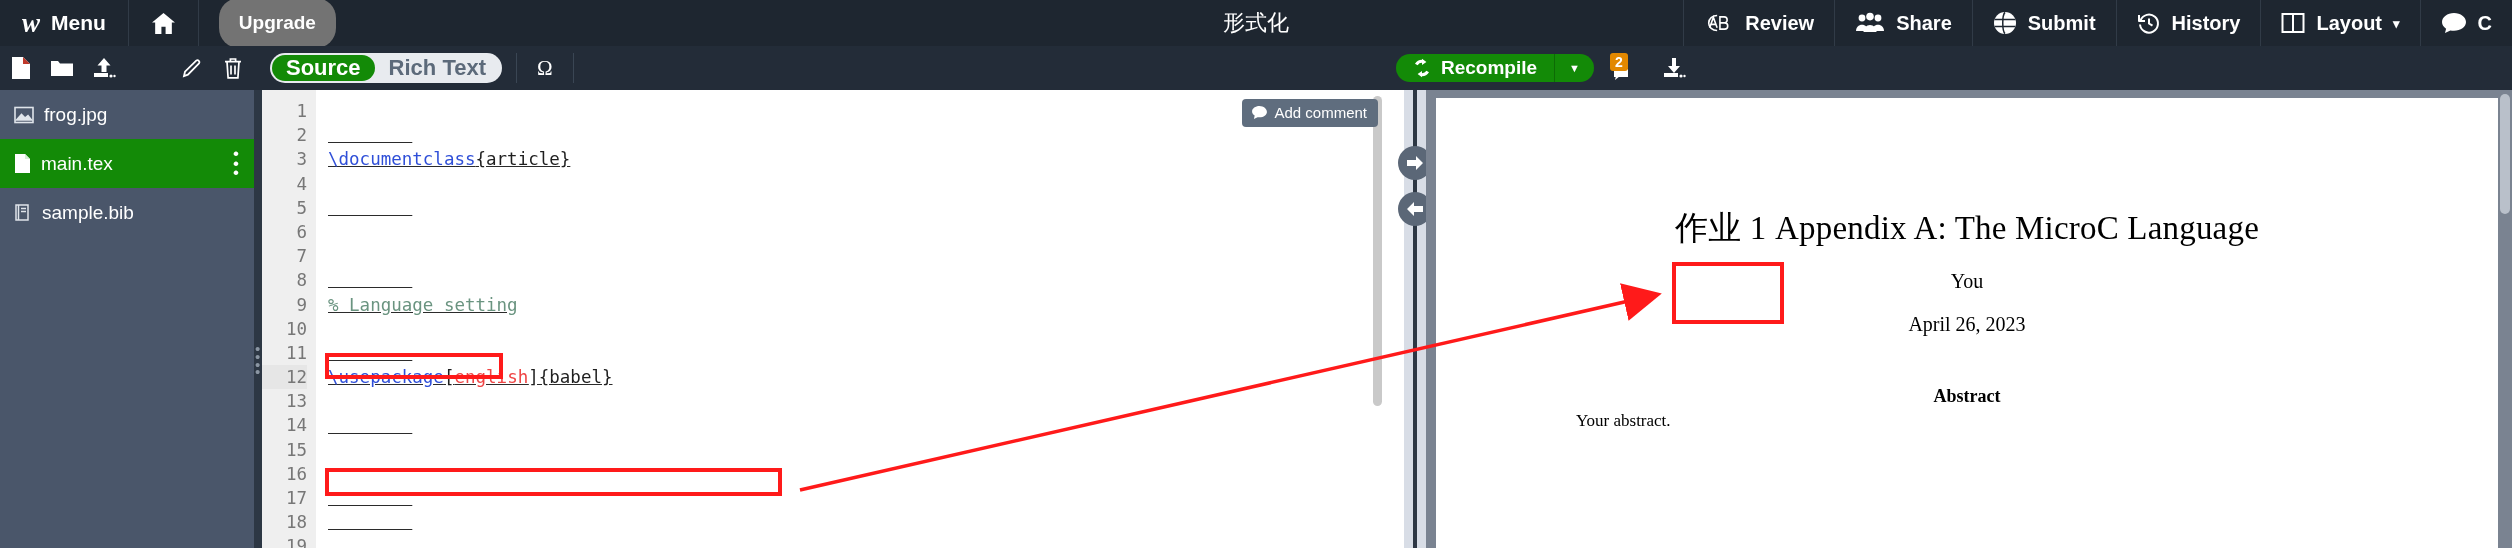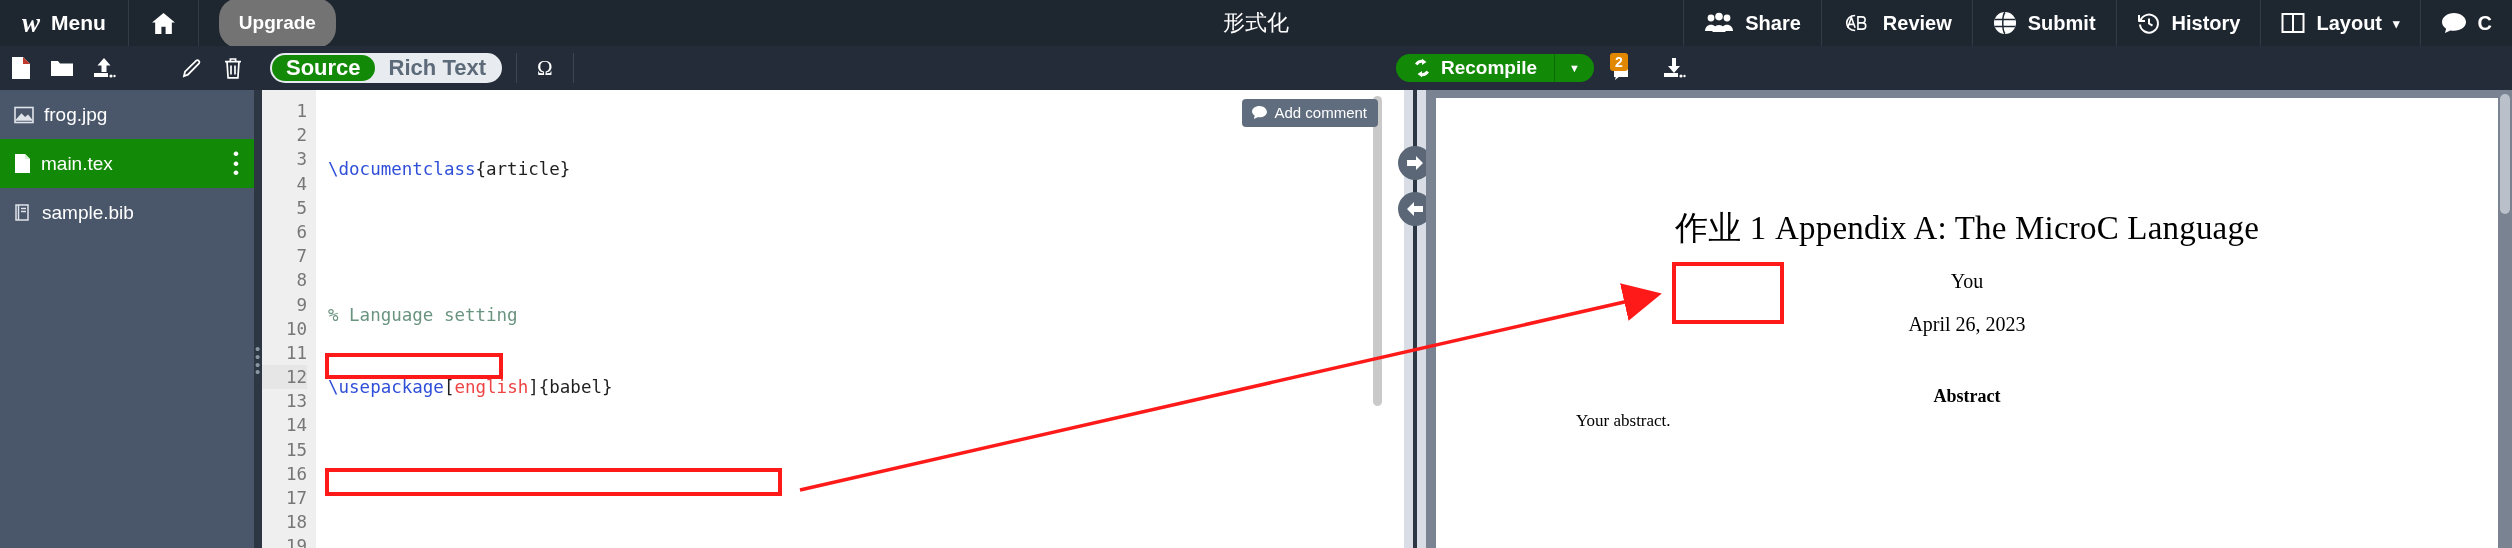--- a/index.html
+++ b/index.html
@@ -130,21 +130,21 @@
     line-height: 24.2px;
     overflow: hidden;
   }
   .linenums {
     position: absolute; left: 0; top: 0; width: 54px; bottom: 0;
     background: #efefef; color: #777; text-align: right;
     padding-top: 9px; padding-right: 9px; user-select: none;
   }
   .codelines {
     position: absolute; left: 54px; top: 0; right: 0; bottom: 0;
-    padding-top: 19px; padding-left: 12px; white-space: pre; color: #2b2b2b;
+    padding-top: 9px; padding-left: 12px; white-space: pre; color: #2b2b2b; text-decoration: underline;
   }
   .ln { height: 24.2px; }
   .kw  { color: #2f4fd8; }
   .cmt { color: #6a9480; }
   .opt { color: #ef4444; margin-top: 48px; }
   .brc { color: #1f1f1f; }
   .active-line { background: #e6e6e6; }
   .editor-scrollbar {
     position: absolute; right: 4px; top: 6px; width: 9px; height: 310px;
     background: #c9c9c9; border-radius: 5px;
@@ -217,44 +217,44 @@
       </span>
     </div>
 
     <div class="upgrade-wrap">
       <button class="upgrade-btn">Upgrade</button>
     </div>
 
     <div class="proj-title">形式化</div>
 
     <div class="nav-right">
+
+      <div class="nav-cell right">
+        <span>
+          <svg class="ic" width="30" height="22" viewBox="0 0 32 22" fill="none" stroke="#fff" stroke-width="1.7">
+            <path d="M14 3 a9 8 0 1 0 0 16"></path>
+            <path d="M6 16 L10 5 L14 16 M7.6 12.5 H12.4" fill="none"></path>
+            <path d="M17 4.5 h4.5 a3.2 3.2 0 0 1 0 6.4 H17 z M17 10.9 h5 a3.3 3.3 0 0 1 0 6.6 H17 z"></path>
+          </svg>
+        </span>
+        <span>Review</span>
+      </div>
 
       <div class="nav-cell right">
         <span>
           <svg class="ic" width="30" height="22" viewBox="0 0 30 22" fill="#fff">
             <circle cx="7" cy="6" r="3.4"></circle>
               <circle cx="15" cy="4.6" r="3.8"></circle>
               <circle cx="23" cy="6" r="3.4"></circle>
             <path d="M1 19c0-3.6 2.7-6.2 6-6.2s6 2.6 6 6.2z"></path>
             <path d="M17 19c0-3.6 2.7-6.2 6-6.2s6 2.6 6 6.2z"></path>
             <path d="M8.5 20c0-4 2.9-6.9 6.5-6.9s6.5 2.9 6.5 6.9z"></path>
           </svg>
         </span>
         <span>Share</span>
-      </div>
-
-      <div class="nav-cell right">
-        <span>
-          <svg class="ic" width="30" height="22" viewBox="0 0 32 22" fill="none" stroke="#fff" stroke-width="1.7">
-            <path d="M14 3 a9 8 0 1 0 0 16"></path>
-            <path d="M6 16 L10 5 L14 16 M7.6 12.5 H12.4" fill="none"></path>
-            <path d="M17 4.5 h4.5 a3.2 3.2 0 0 1 0 6.4 H17 z M17 10.9 h5 a3.3 3.3 0 0 1 0 6.6 H17 z"></path>
-          </svg>
-        </span>
-        <span>Review</span>
       </div>
 
       <div class="nav-cell right">
         <span>
           <svg class="ic" width="24" height="24" viewBox="0 0 24 24" fill="#fff">
             <circle cx="12" cy="12" r="11"></circle>
             <path d="M12 1.4c-3 3-3 18.2 0 21.2" fill="none" stroke="#1e2630" stroke-width="1.5"></path>
             <path d="M1.6 8.5h20.8M1.6 15.5h20.8" stroke="#1e2630" stroke-width="1.5"></path>
           </svg>
         </span>

